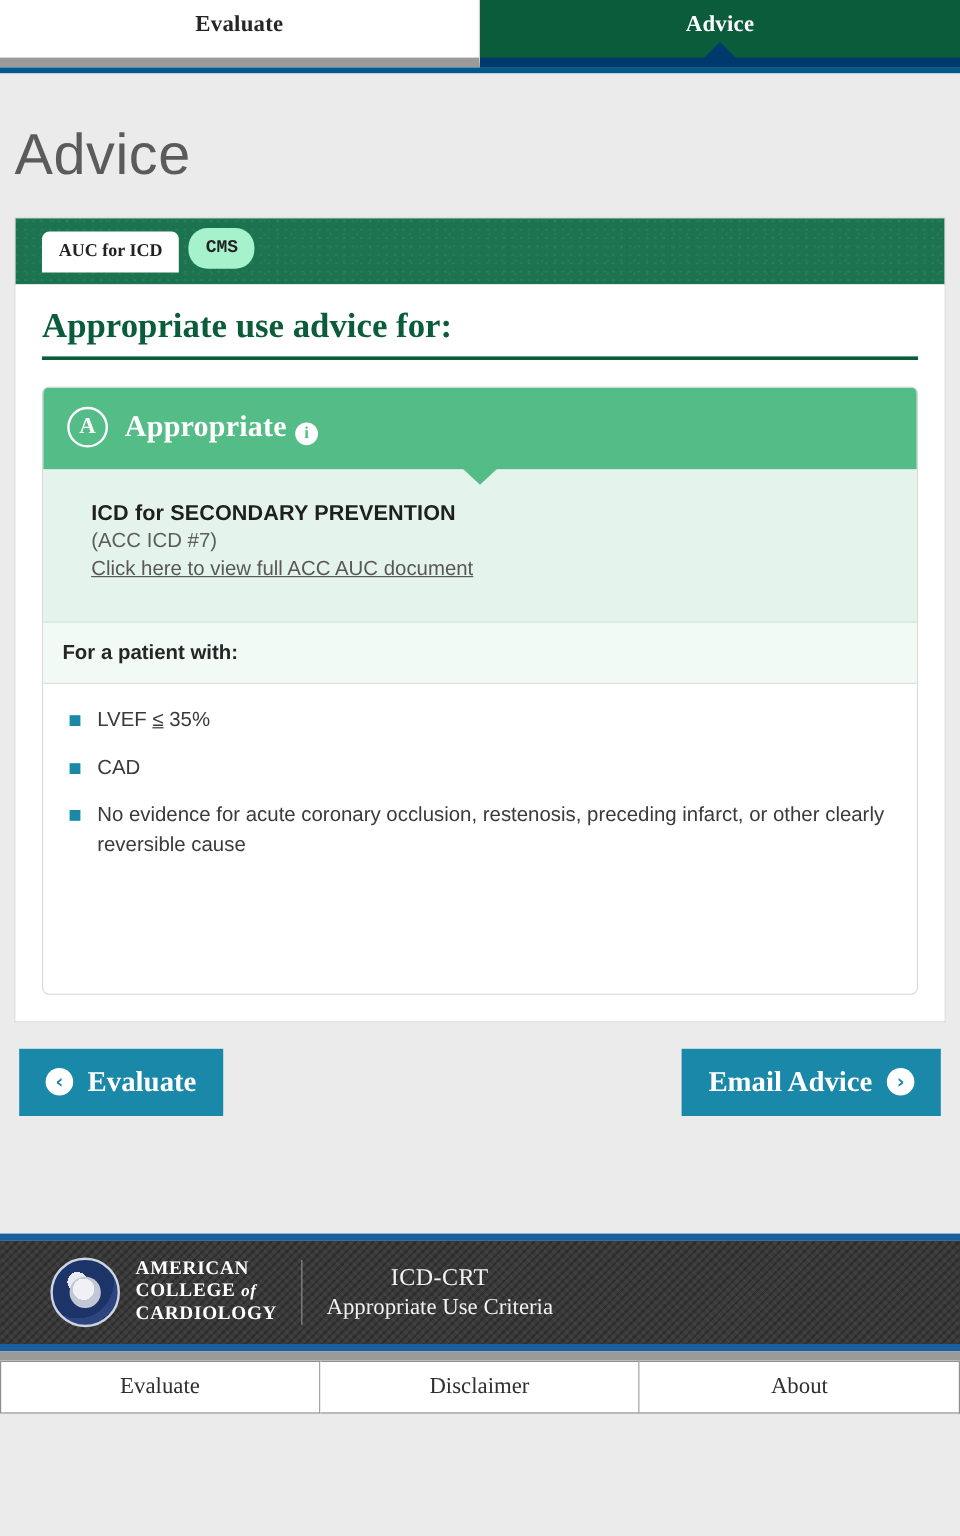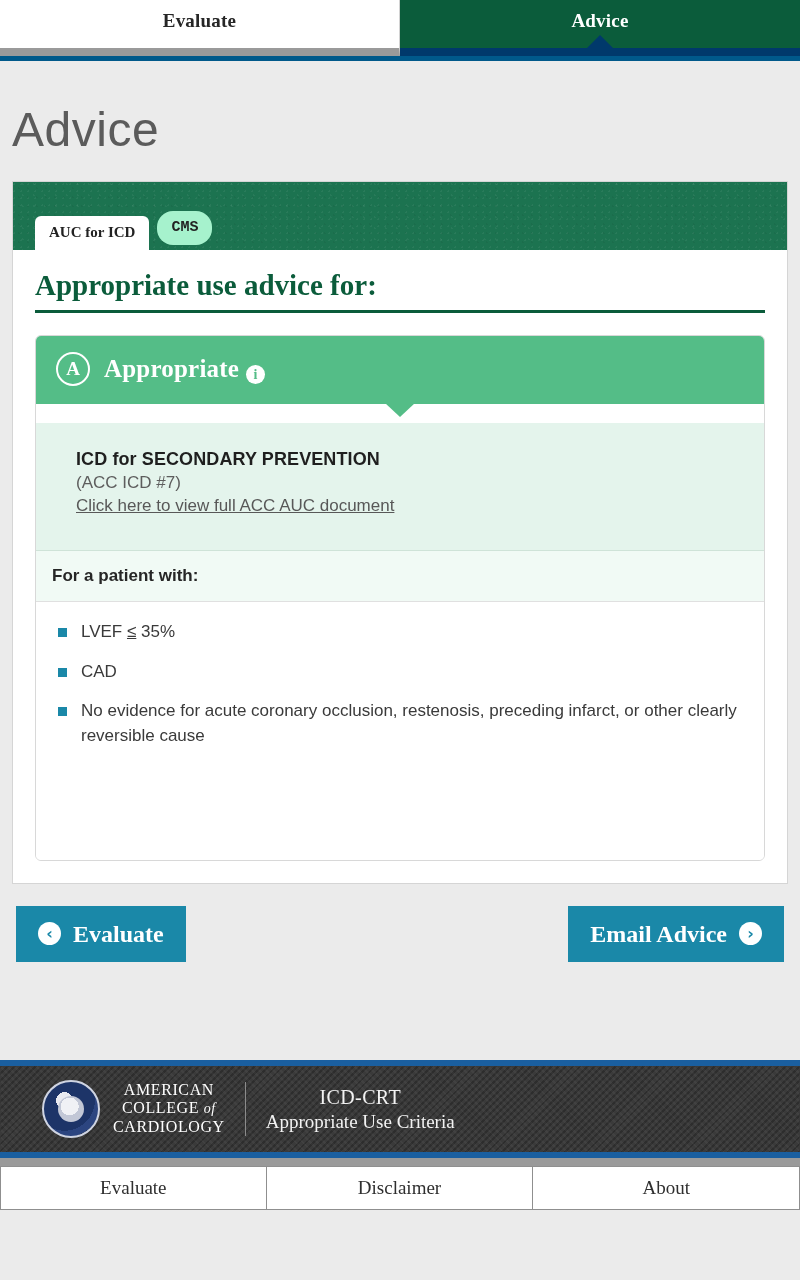--- a/index.html
+++ b/index.html
@@ -75,23 +75,23 @@
   }
 
   
   .subtab-band {
     background: #1c7350;
     background-image:
       radial-gradient(circle at 17% 32%, rgba(255,255,255,.06) 1px, transparent 1px),
       radial-gradient(circle at 63% 71%, rgba(0,0,0,.05) 1px, transparent 1px),
       radial-gradient(circle at 88% 19%, rgba(255,255,255,.05) 1px, transparent 1px);
     background-size: 7px 7px, 9px 9px, 11px 11px;
-    height: 68px;
-    display: flex;
-    align-items: flex-end;
+    height: 55px;
+    display: flex;
+    align-items: center;
     padding: 0 0 0 22px;
     gap: 8px;
   }
   .subtab {
     font-family: "Liberation Serif", serif;
     font-weight: bold;
     font-size: 15px;
     padding: 9px 14px 10px;
     border-radius: 6px 6px 0 0;
     color: #222;
@@ -169,21 +169,20 @@
     border-left: 15px solid transparent;
     border-right: 15px solid transparent;
     border-top: 14px solid #54bd87;
     z-index: 2;
   }
 
   .advice-sub {
     background: #e4f4ec;
     padding: 26px 40px 34px;
     border-bottom: 1px solid #cfe3d8;
-    margin-top: 19px;
   }
   .adv-title {
     font-size: 18px;
     font-weight: bold;
     color: #1f1f1f;
     letter-spacing: .1px;
   }
   .adv-ref { font-size: 17px; color: #5d5d5d; margin-top: 3px; }
   .adv-link {
     font-size: 17px;
@@ -302,26 +301,25 @@
     position: absolute;
     left: 50%; top: 50%;
     transform: translate(-50%,-50%);
     width: 26px; height: 26px;
     border-radius: 50%;
     background: radial-gradient(circle at 45% 40%, #f0f1f5 0 42%, #c2c7d6 42% 100%);
   }
   .acc-words {
     color: #ffffff;
     font-family: "Liberation Serif", serif;
-    font-weight: normal;
+    font-weight: bold;
     font-size: 16px;
     line-height: 1.18;
     letter-spacing: .6px;
     margin-left: 13px;
-    text-align: center;
   }
   .acc-words em { font-style: italic; font-size: 14px; }
   .foot-div {
     width: 1px;
     height: 54px;
     background: #8b8b8b;
     margin: 0 20px;
   }
   .foot-prod { color: #f2f2f2; font-family: "Liberation Serif", serif; line-height: 1.25; }
   .foot-prod .l1 { font-size: 20px; letter-spacing: .4px; text-align: center; }

